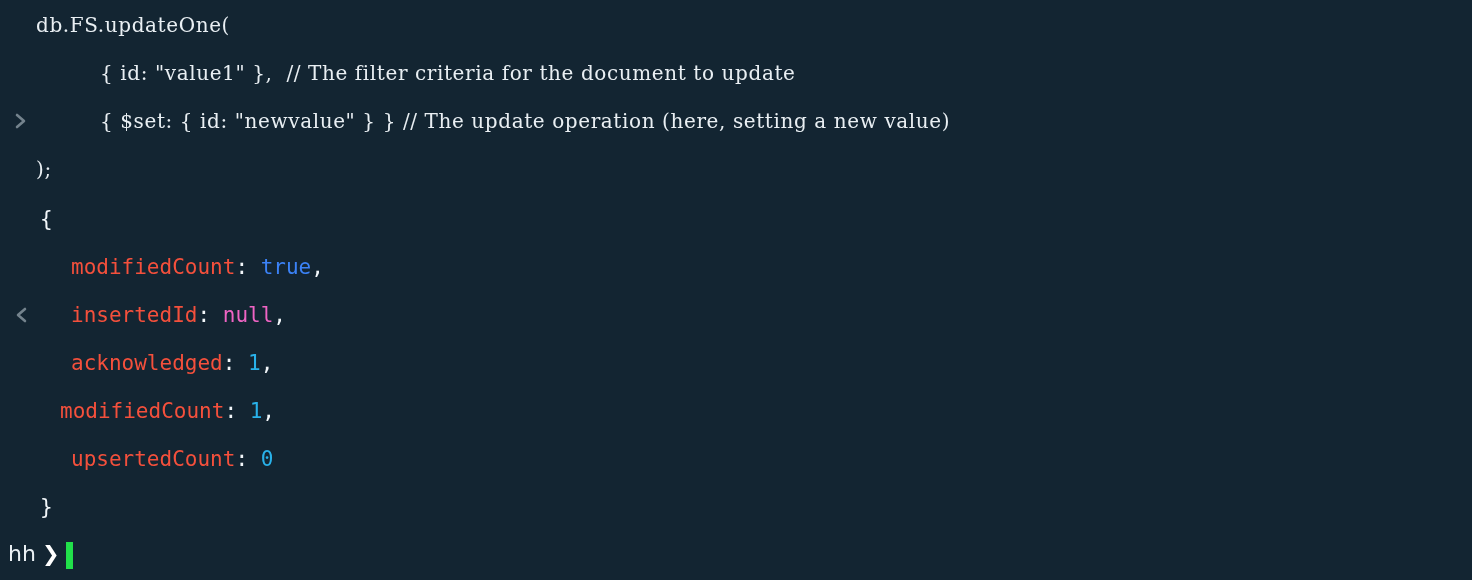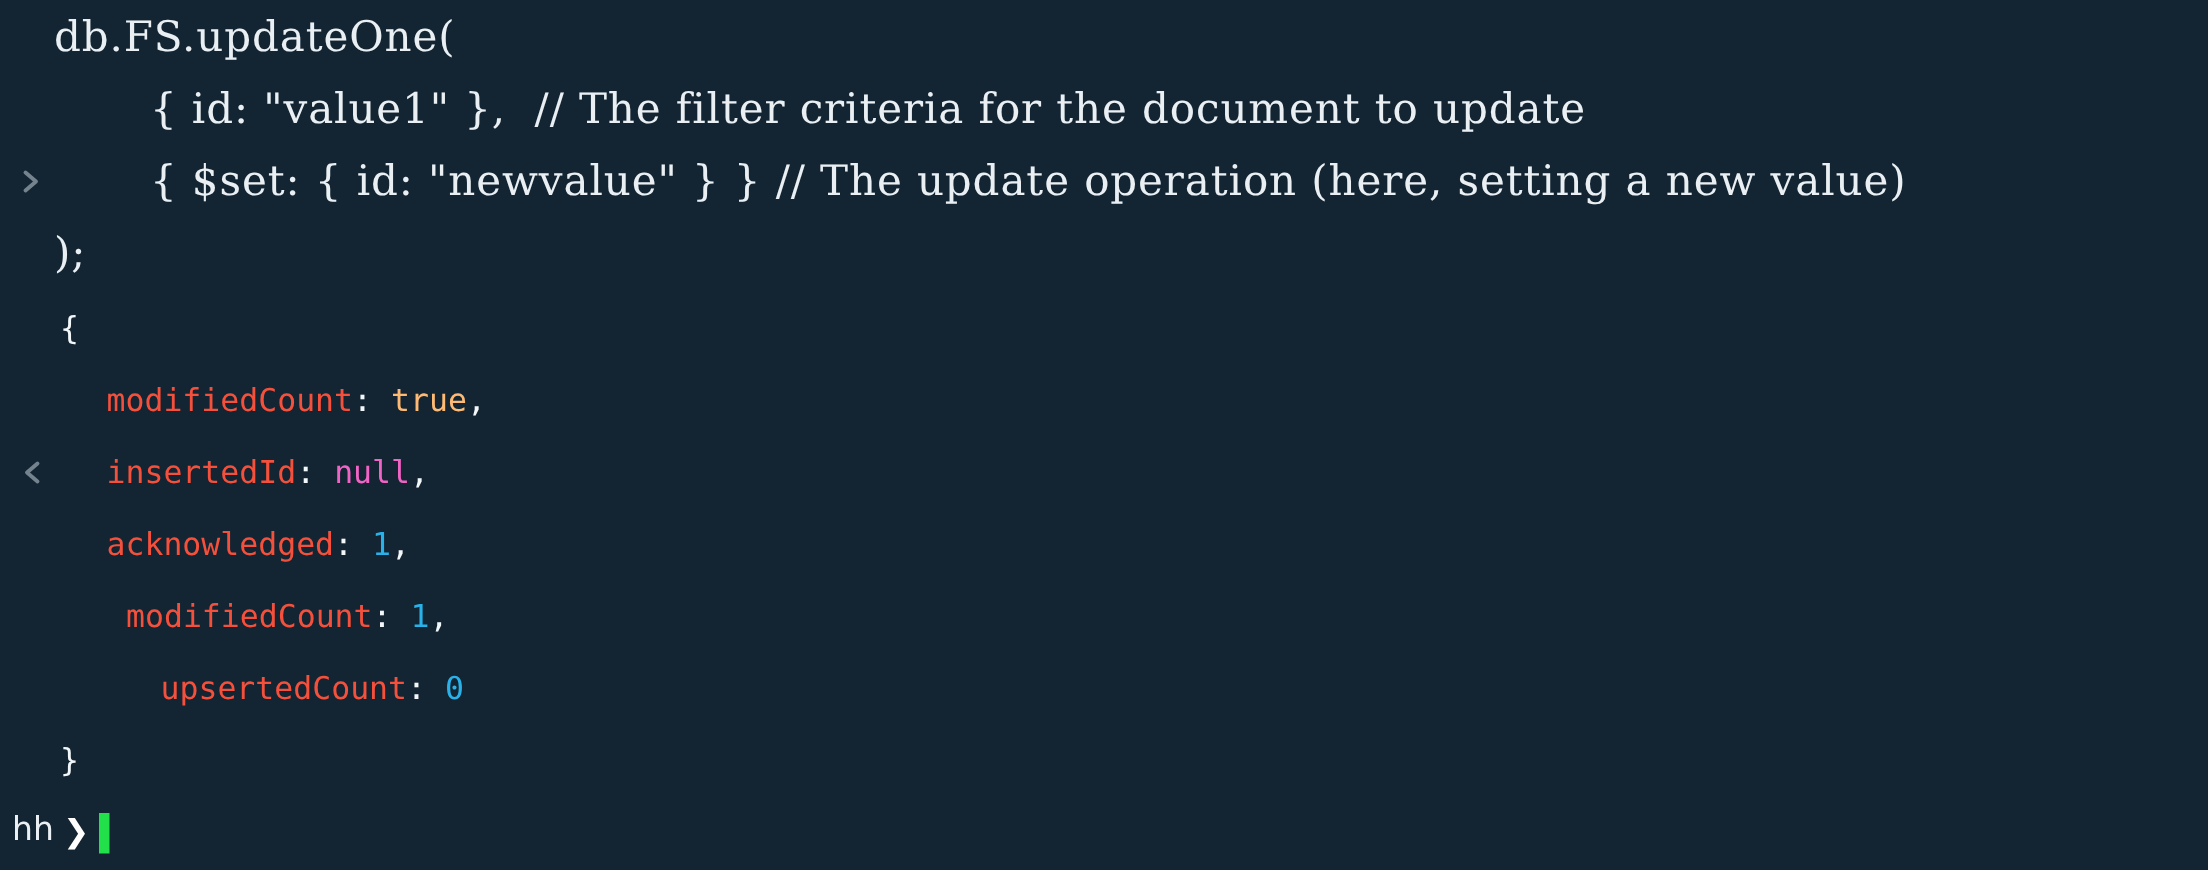--- a/index.html
+++ b/index.html
@@ -52,39 +52,39 @@
                      stroke-linecap: round; stroke-linejoin: round; }
 
   
   .intext {
     position: absolute;
     top: 0;
     height: 48px;
     line-height: 48px;
     color: #e9eff3;
     font-family: "DejaVu Serif", "Liberation Serif", serif;
-    font-size: 28px;
+    font-size: 20px;
     letter-spacing: 0.6px;
     white-space: pre;
   }
 
   
   .outtext {
     position: absolute;
     top: 0;
     height: 48px;
     line-height: 48px;
     font-family: "DejaVu Sans Mono", "Liberation Mono", monospace;
     font-size: 21px;
     white-space: pre;
     color: #eef3f6;
   }
   .k-key   { color: #f4503c; }
   .k-punc  { color: #f2f7fa; }
-  .k-bool  { color: #fdba74; }
+  .k-bool  { color: #3b82f6; }
   .k-num   { color: #29b2ea; }
   .k-null  { color: #ef64c4; }
   .k-brace { color: #f2f7fa; }
 
   
   #promptline {
     position: absolute;
     left: 0;
     width: 1260px;
     height: 48px;
@@ -162,25 +162,25 @@
 
   <div class="line" style="top:291px;padding-left:20px;">
     <span class="outtext" style="left:71px;"><span class="k-key">insertedId</span><span class="k-punc">:</span> <span class="k-null">null</span><span class="k-punc">,</span></span>
   </div>
 
   <div class="line" style="top:339px;">
     <span class="outtext" style="left:71px;"><span class="k-key">acknowledged</span><span class="k-punc">:</span> <span class="k-num">1</span><span class="k-punc">,</span></span>
   </div>
 
   <div class="line" style="top:387px;">
-    <span class="outtext" style="left:84px;"><span class="k-key">modifiedCount</span><span class="k-punc">:</span> <span class="k-num">1</span><span class="k-punc">,</span></span>
+    <span class="outtext" style="left:60px;"><span class="k-key">modifiedCount</span><span class="k-punc">:</span> <span class="k-num">1</span><span class="k-punc">,</span></span>
   </div>
 
   <div class="line" style="top:435px;">
-    <span class="outtext" style="left:71px;margin-left:36px;"><span class="k-key">upsertedCount</span><span class="k-punc">:</span> <span class="k-num">0</span><span class="k-punc"></span></span>
+    <span class="outtext" style="left:71px;"><span class="k-key">upsertedCount</span><span class="k-punc">:</span> <span class="k-num">0</span><span class="k-punc"></span></span>
   </div>
 
   <div class="line" style="top:483px;">
     <span class="outtext k-brace" style="left:40px;">}</span>
   </div>
 
   <div id="promptline" style="top:530px;">
     <span class="prompt-host">hh</span>
     <span class="prompt-arrow">❯</span>
     <span class="prompt-cursor"></span>

